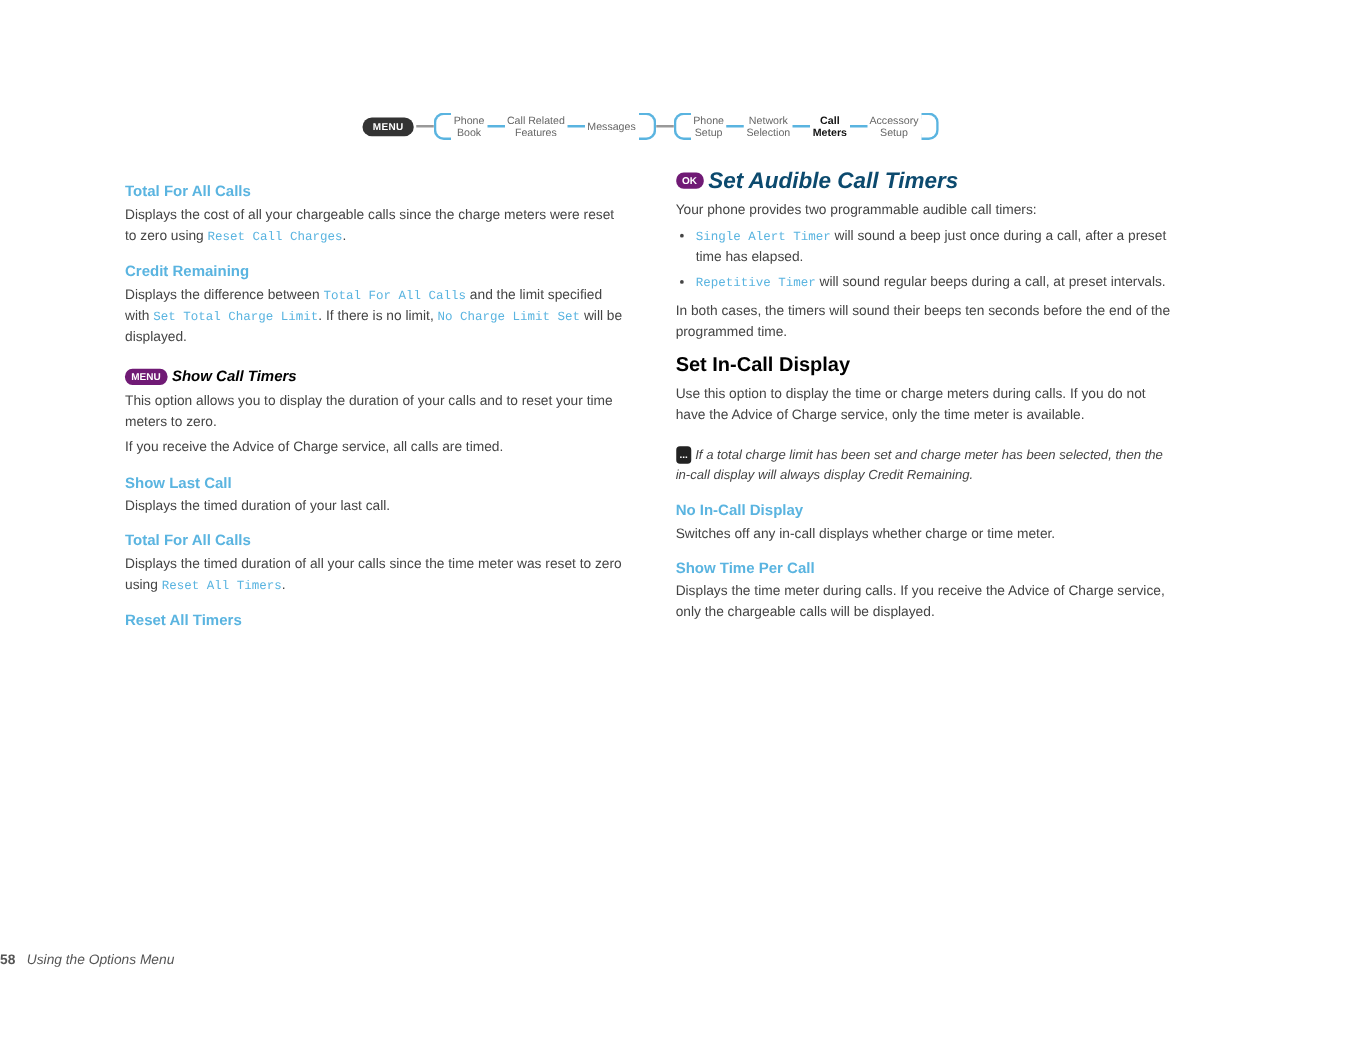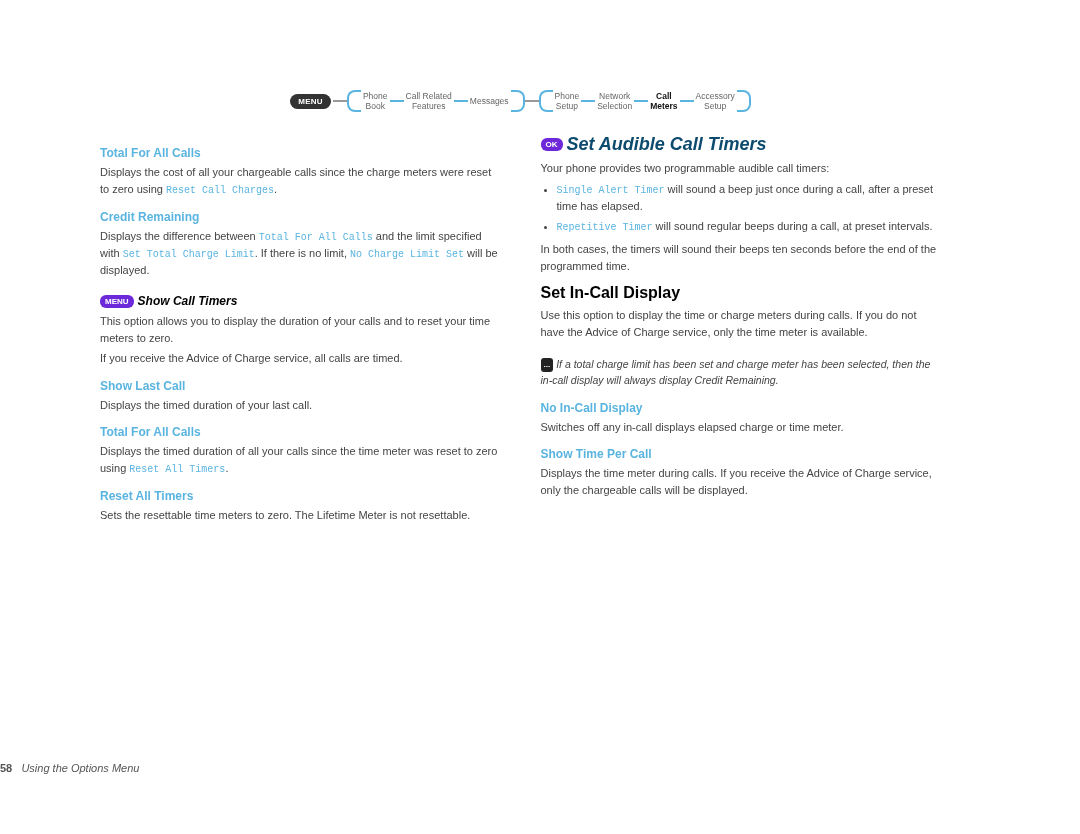--- a/index.html
+++ b/index.html
@@ -82,21 +82,21 @@
       border-radius: 3px;
       padding: 1px 3px;
       margin-right: 3px;
       vertical-align: middle;
     }
 
     .menu-badge {
       display: inline-flex;
       align-items: center;
       justify-content: center;
-      background: #6d28d9;
+      background: #701a75;
       color: #fff;
       font-size: 8px;
       font-weight: bold;
       border-radius: 6px;
       padding: 2px 5px;
       margin-right: 4px;
     }
 
     .show-call-section {
       position: relative;
@@ -245,21 +245,20 @@
 
         <div>
           <div class="section-heading">Total For All Calls</div>
           <p class="body-text">
             <span>Displays the timed duration of all your calls since the time meter was reset to zero using </span><span class="mono">Reset All Timers</span><span>.</span>
           </p>
         </div>
 
         <div>
           <div class="section-heading">Reset All Timers</div>
-          <p class="body-text">Sets the resettable time meters to zero. The Lifetime Meter is not resettable.</p>
         </div>
       </div>
 
     </div>
 
     <div class="right-column">
 
       <div>
         <div style="display:flex;align-items:center;margin-bottom:5px;">
           <span class="menu-badge">OK</span>
@@ -280,21 +279,21 @@
       <div style="margin-top:10px;">
         <div style="font-size:16px;font-weight:bold;color:#000;margin-bottom:5px;">Set In-Call Display</div>
         <p class="body-text">Use this option to display the time or charge meters during calls. If you do not have the Advice of Charge service, only the time meter is available.</p>
 
         <div class="note-box">
           <span class="note-icon">...</span><span>If a total charge limit has been set and charge meter has been selected, then the in-call display will always display Credit Remaining.</span>
         </div>
 
         <div style="margin-top:8px;">
           <div class="section-heading">No In-Call Display</div>
-          <p class="body-text">Switches off any in-call displays elapsed charge or time meter.</p>
+          <p class="body-text">Switches off any in-call displays whether charge or time meter.</p>
         </div>
 
         <div>
           <div class="section-heading">Show Time Per Call</div>
           <p class="body-text">Displays the time meter during calls. If you receive the Advice of Charge service, only the chargeable calls will be displayed.</p>
         </div>
       </div>
 
     </div>
   </div>

